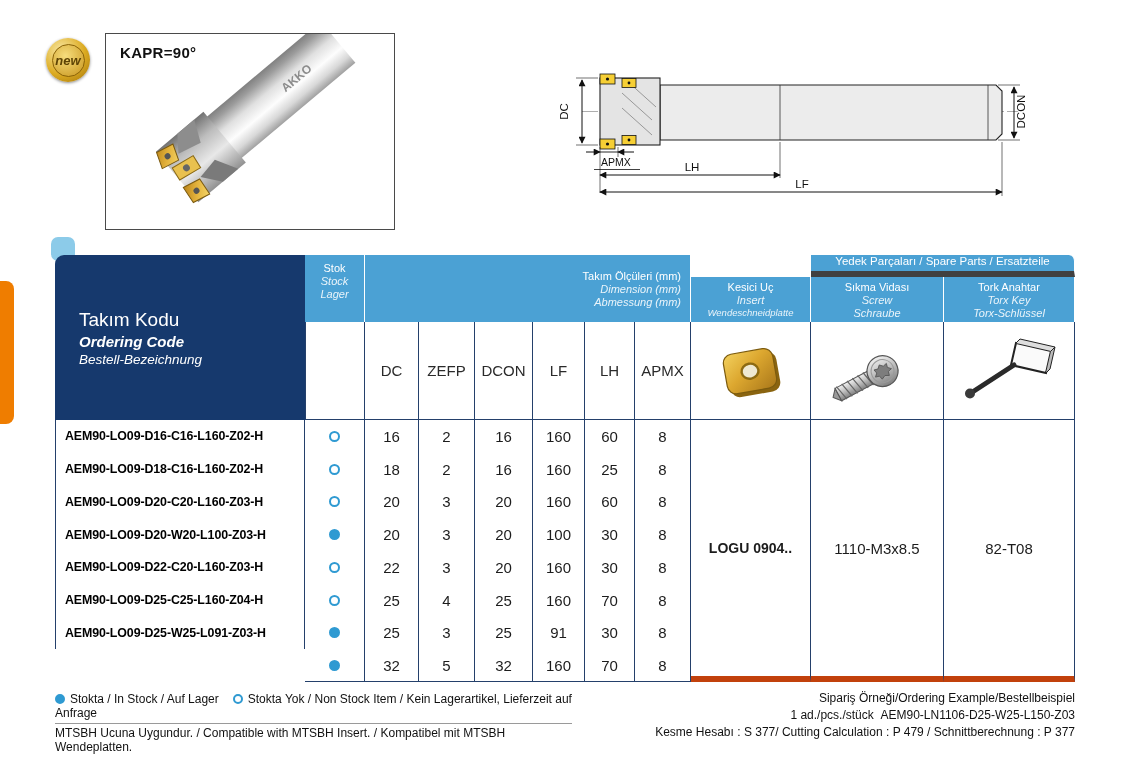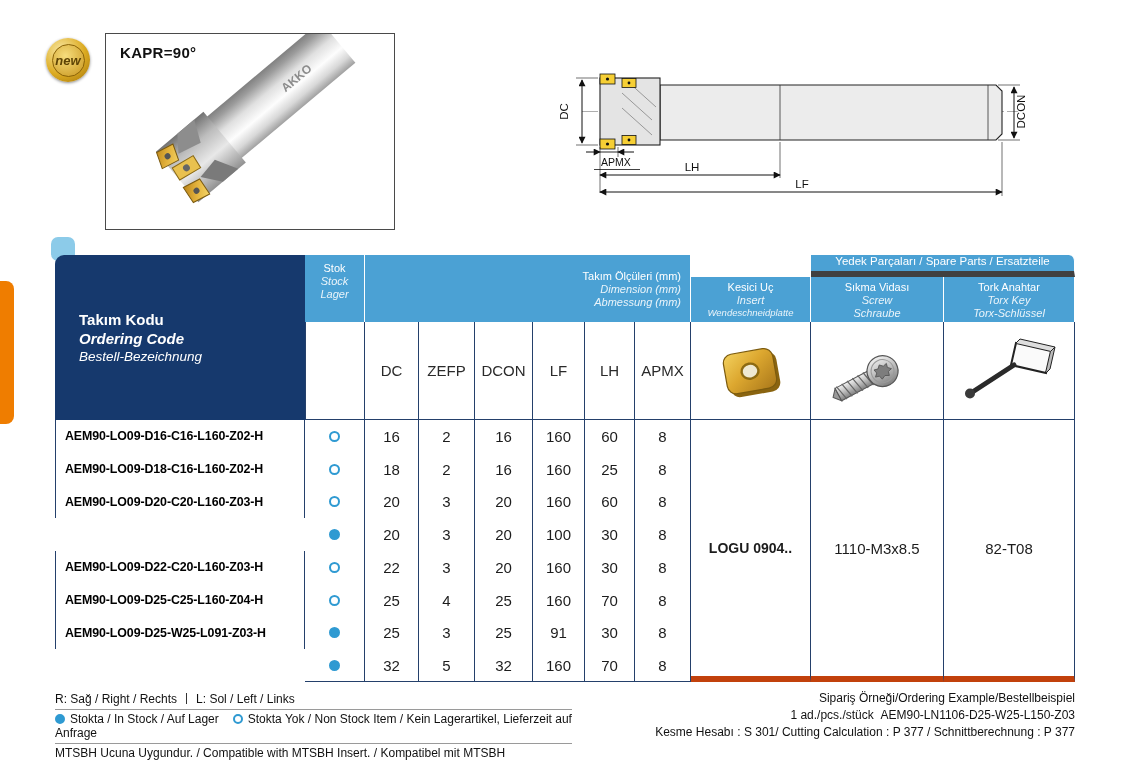--- a/index.html
+++ b/index.html
@@ -50,21 +50,21 @@
          align-items:center; justify-content:center; gap:1px; border-right:1px solid #fff; text-align:center; }
   .hdr .l1 { font-size:11px; }
   .hdr .l2, .hdr .l3 { font-size:11px; font-style:italic; opacity:.88; }
   .inshdr .l3 { font-size:9.5px; }
   .stockhdr { justify-content:flex-start; padding-top:7px; }
   .dimhdr { align-items:flex-end; padding-right:9px; }
   .band { font-size:11.5px; border-bottom:6px solid #404040; border-top-right-radius:6px; justify-content:flex-start; }
 
   .codehdr { grid-area:1/1/4/2; background:#16396d; color:#fff; display:flex; flex-direction:column;
              justify-content:center; padding-left:24px; gap:2px; border-top-left-radius:9px; }
-  .codehdr .l1 { font-weight:bold; font-size:15px; }
+  .codehdr .l1 { font-weight:normal; font-size:19px; }
   .codehdr .l2 { font-weight:bold; font-style:italic; font-size:15px; }
   .codehdr .l3 { font-style:italic; font-size:13.5px; }
 
   .dot { display:inline-block; width:11px; height:11px; border:2px solid #2f9ad2; border-radius:50%; background:#fff; }
   .dot.in-stock { background:#2f9ad2; }
   .dot.sm { width:10px; height:10px; vertical-align:-1px; margin-right:5px; }
 
   
   .footer-left { position:absolute; left:55px; top:690px; width:517px; font-size:12px; color:#111; }
   .fl-line { padding:2px 0 3px 0; border-bottom:1px solid #9a9a9a; line-height:14px; }
@@ -305,20 +305,21 @@
     <div class="cell" style="grid-area:6/2">
         <span class="dot non-stock"></span>
       </div>
     <div class="cell" style="grid-area:6/3">20</div>
     <div class="cell" style="grid-area:6/4">3</div>
     <div class="cell" style="grid-area:6/5">20</div>
     <div class="cell" style="grid-area:6/6">160</div>
     <div class="cell" style="grid-area:6/7">60</div>
     <div class="cell" style="grid-area:6/8">8</div>
 
+    <div class="cell code" style="grid-area:7/1">AEM90-LO09-D20-W20-L100-Z03-H</div>
     <div class="cell" style="grid-area:7/2">
         <span class="dot in-stock"></span>
       </div>
     <div class="cell" style="grid-area:7/3">20</div>
     <div class="cell" style="grid-area:7/4">3</div>
     <div class="cell" style="grid-area:7/5">20</div>
     <div class="cell" style="grid-area:7/6">100</div>
     <div class="cell" style="grid-area:7/7">30</div>
     <div class="cell" style="grid-area:7/8">8</div>
 
@@ -362,27 +363,24 @@
     <div class="cell bb" style="grid-area:11/4">5</div>
     <div class="cell bb" style="grid-area:11/5">32</div>
     <div class="cell bb" style="grid-area:11/6">160</div>
     <div class="cell bb" style="grid-area:11/7">70</div>
     <div class="cell bb" style="grid-area:11/8">8</div>
 
   </div>
 
   <div class="footer-left">
     <div class="fl-line">
-      <span>R: Sağ / Right / Rechts</span><span class="vdiv"></span><span>L: Sol / Left / Links</span>
-    </div>
-    <div class="fl-line">
       <span class="dot sm in-stock"></span><span>Stokta / In Stock / Auf Lager</span><span class="gap"></span><span class="dot sm non-stock"></span><span>Stokta Yok / Non Stock Item / Kein Lagerartikel, Lieferzeit auf Anfrage</span>
     </div>
     <div class="fl-line nob">MTSBH Ucuna Uygundur. / Compatible with MTSBH Insert. / Kompatibel mit MTSBH Wendeplatten.</div>
   </div>
 
   <div class="footer-right">
     <div class="fr-line b">Sipariş Örneği/Ordering Example/Bestellbeispiel</div>
     <div class="fr-line">1 ad./pcs./stück&nbsp;&nbsp;AEM90-LN1106-D25-W25-L150-Z03</div>
-    <div class="fr-line">Kesme Hesabı : S 301/ Cutting Calculation : P 377 / Schnittberechnung : P 377</div>
+    <div class="fr-line">Kesme Hesabı : S 377/ Cutting Calculation : P 479 / Schnittberechnung : P 377</div>
   </div>
 
 </div>
 
 </body></html>

